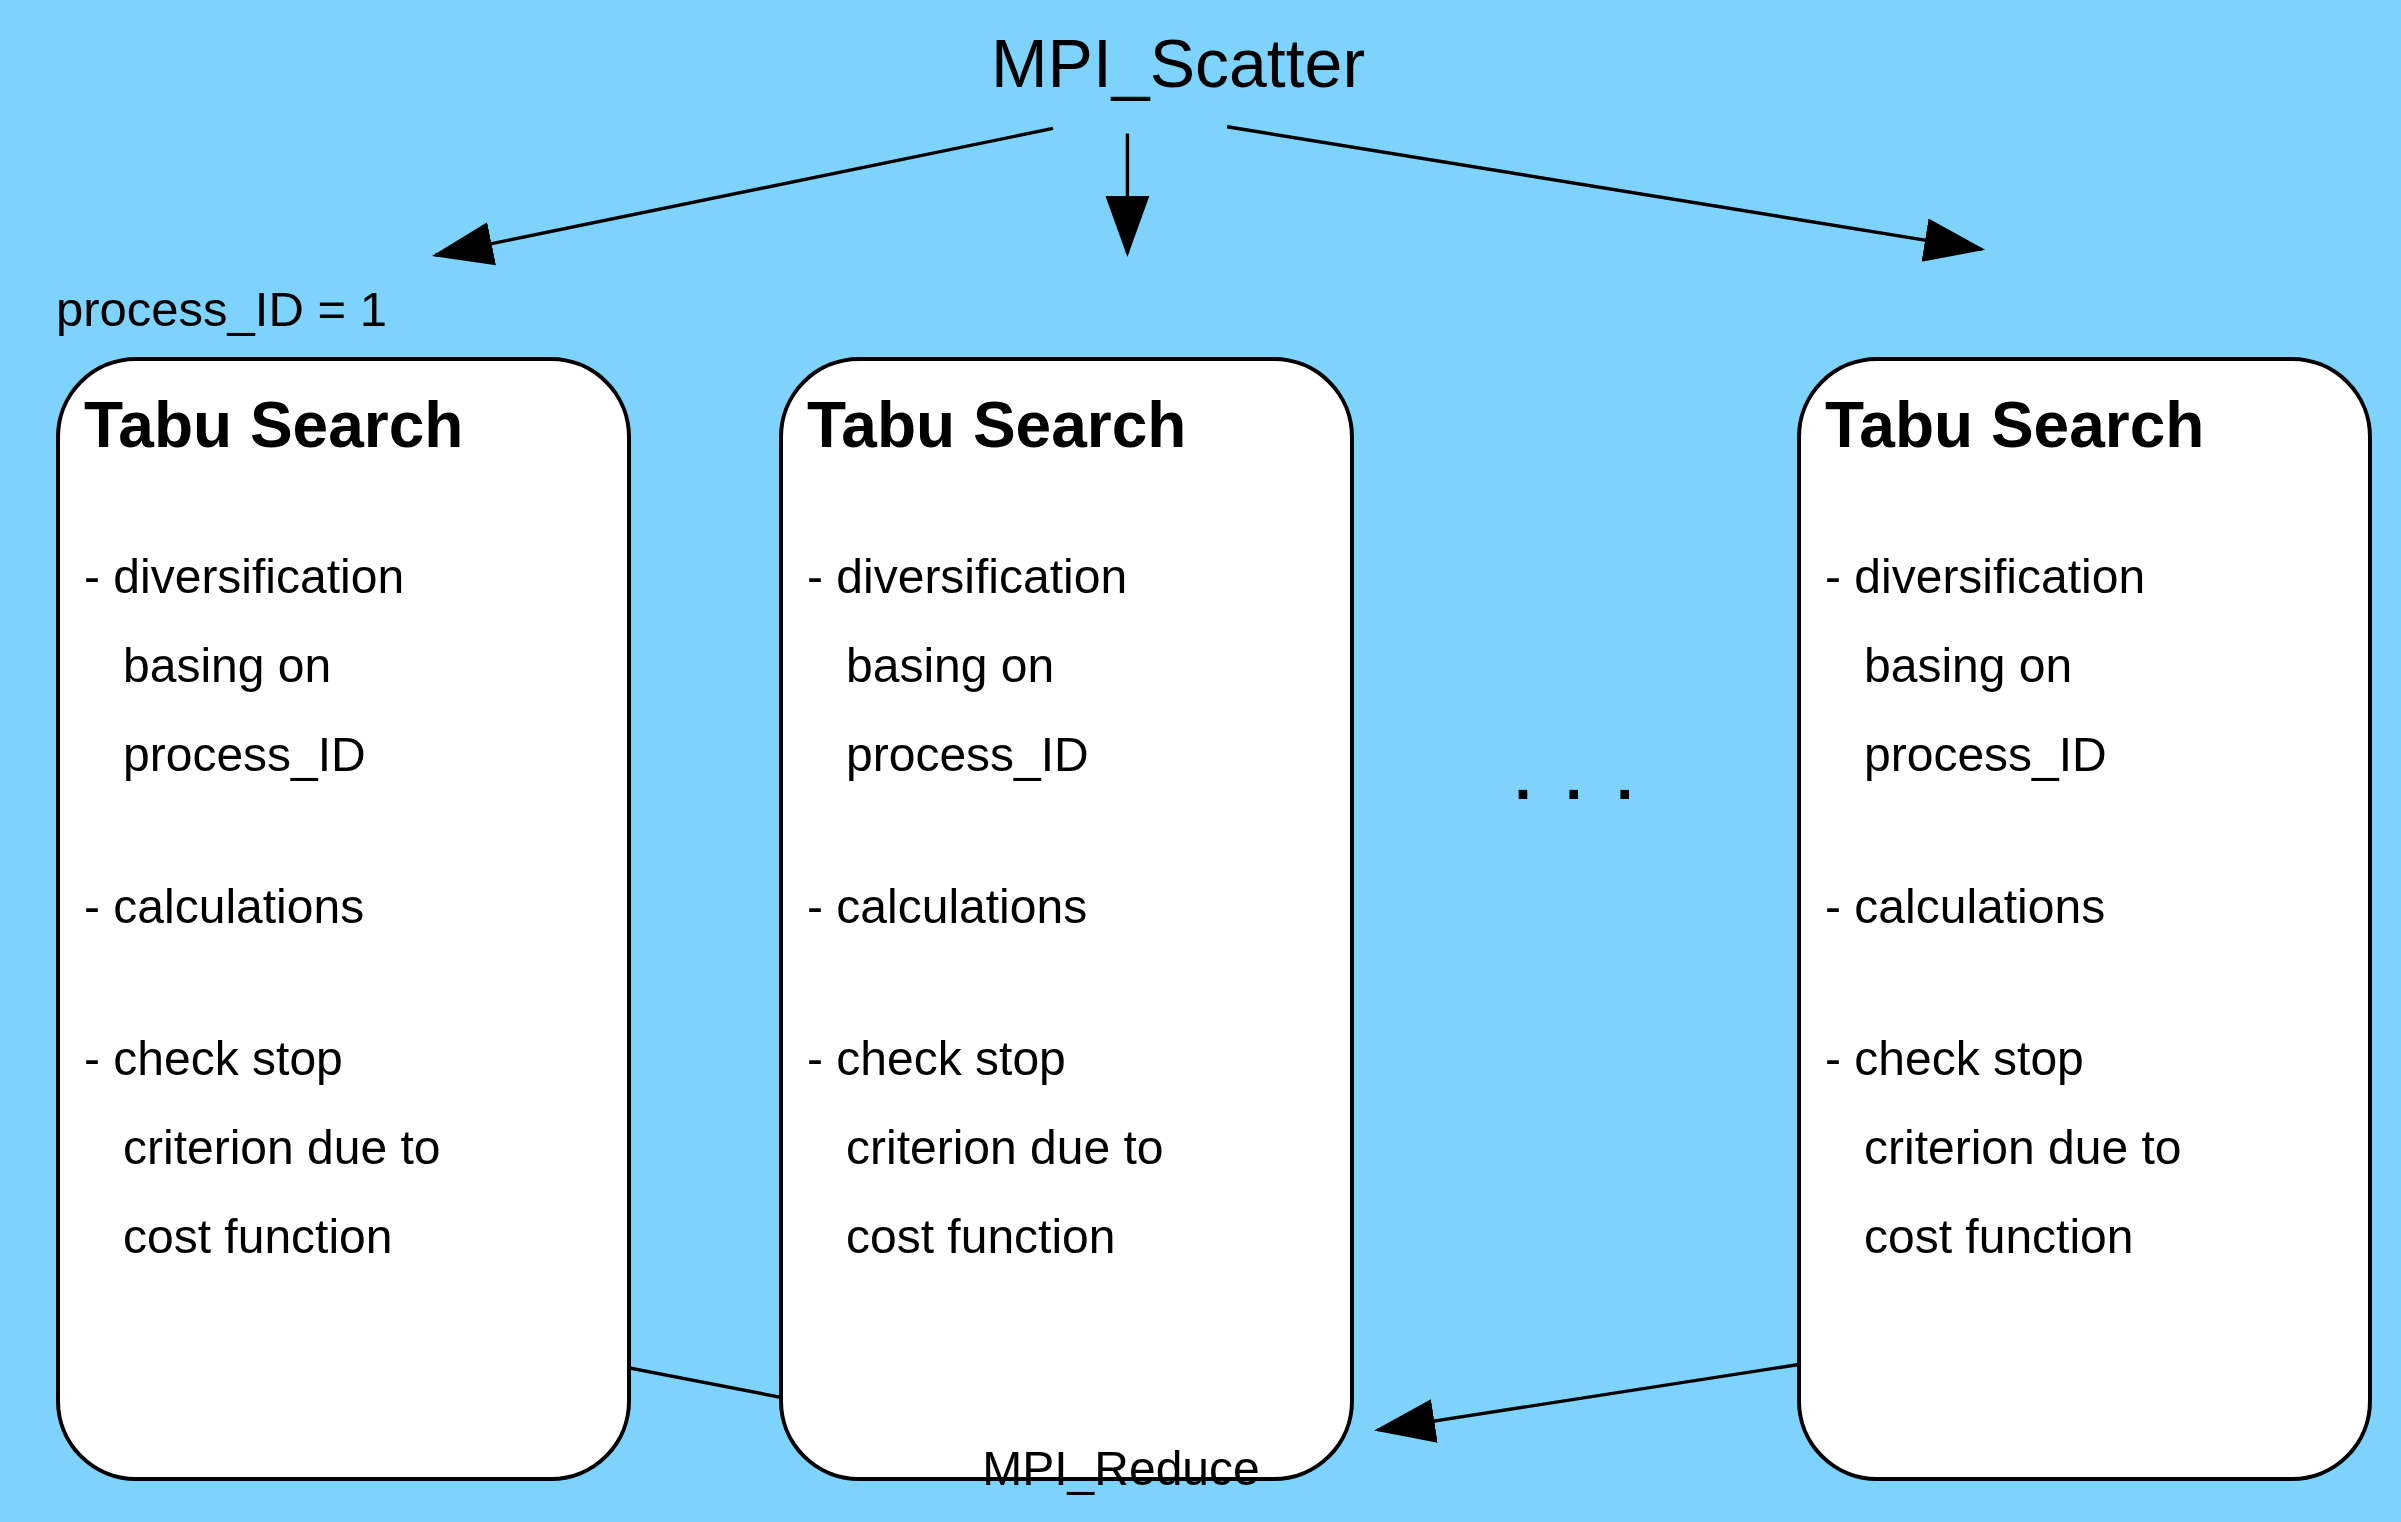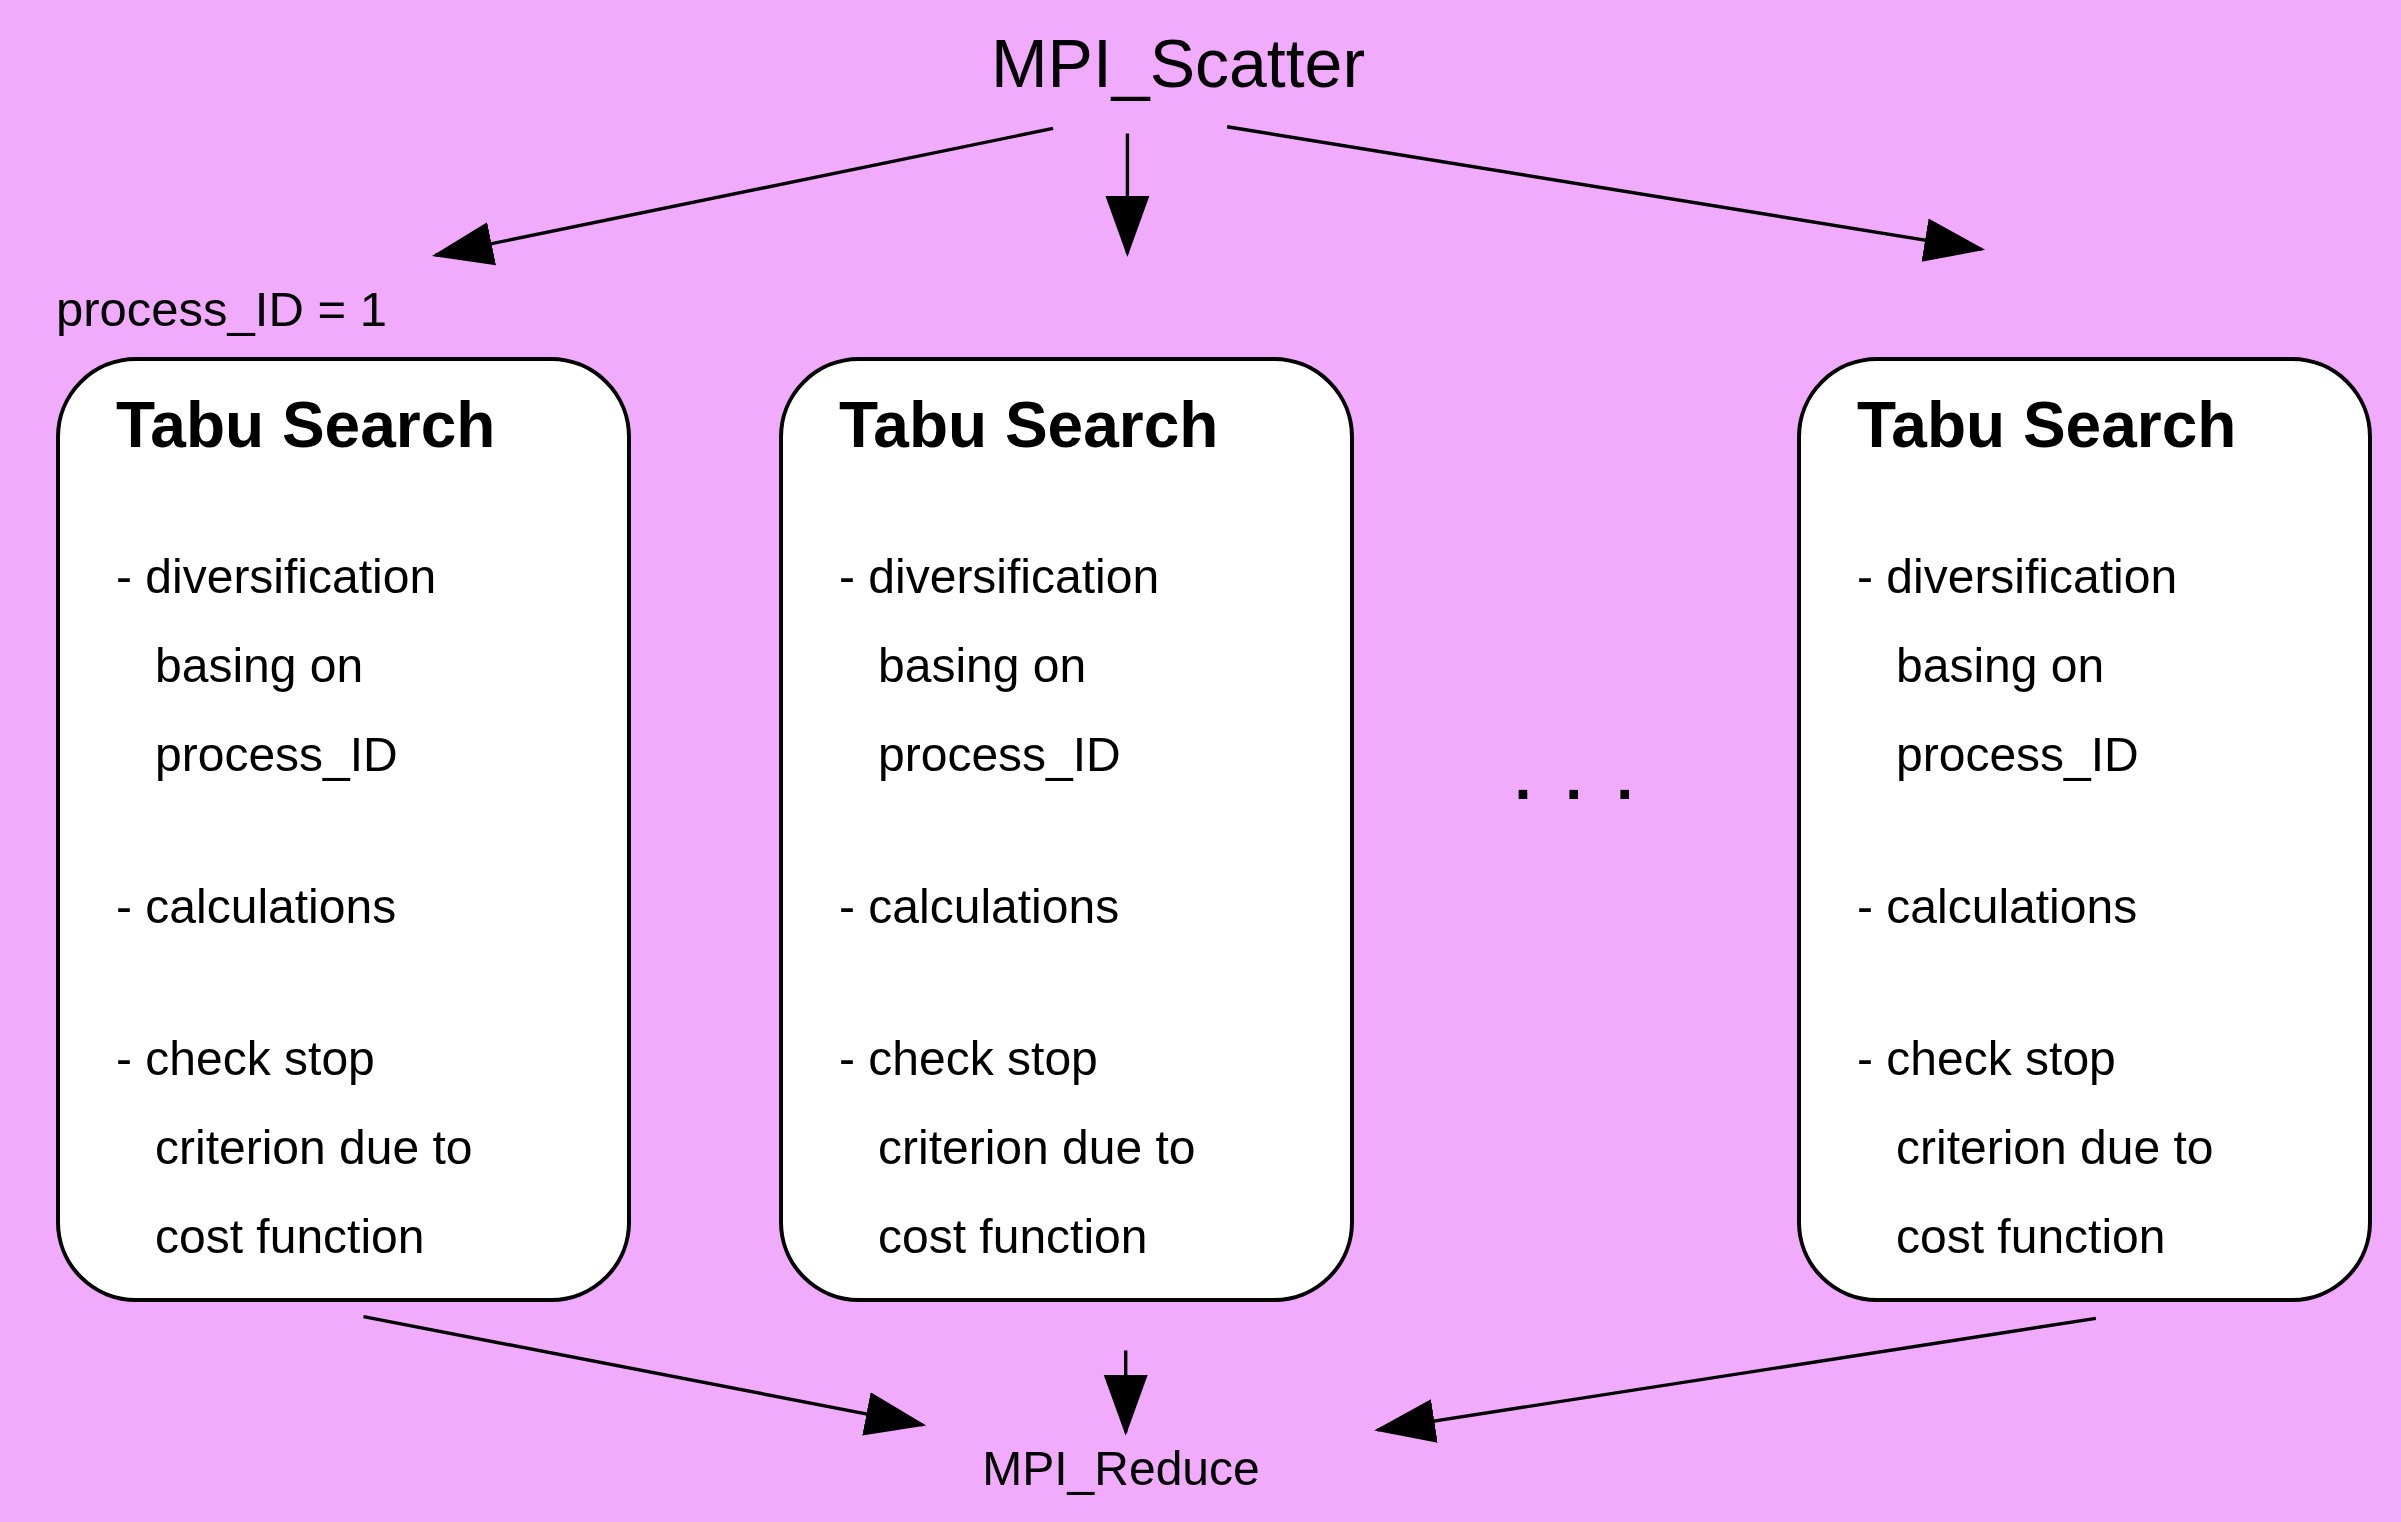--- a/index.html
+++ b/index.html
@@ -4,21 +4,21 @@
 <style>
   html, body {
     margin: 0;
     padding: 0;
     background: #ffffff;
   }
   .canvas {
     position: relative;
     width: 2401px;
     height: 1522px;
-    background: #f0abfc;
+    background: #7dd3fc;
     font-family: "Liberation Sans", "DejaVu Sans", sans-serif;
     color: #000000;
     overflow: hidden;
   }
   .arrows-layer {
     position: absolute;
     left: 0; top: 0;
     width: 2401px;
     height: 1522px;
     pointer-events: none;
@@ -53,26 +53,26 @@
     width: 575px;
     text-align: left;
     font-size: 49px;
     line-height: 64px;
     white-space: nowrap;
   }
   .pbox {
     position: absolute;
     top: 357px;
     width: 575px;
-    height: 945px;
+    height: 1124px;
     box-sizing: border-box;
     border: 4.2px solid #000000;
     border-radius: 80px;
     background: #ffffff;
-    padding: 25px 17px 0 56px;
+    padding: 25px 17px 0 24px;
   }
   .box-title {
     font-size: 64px;
     line-height: 78px;
     font-weight: bold;
     margin-bottom: 68px;
     white-space: nowrap;
   }
   .item {
     margin-bottom: 63px;

